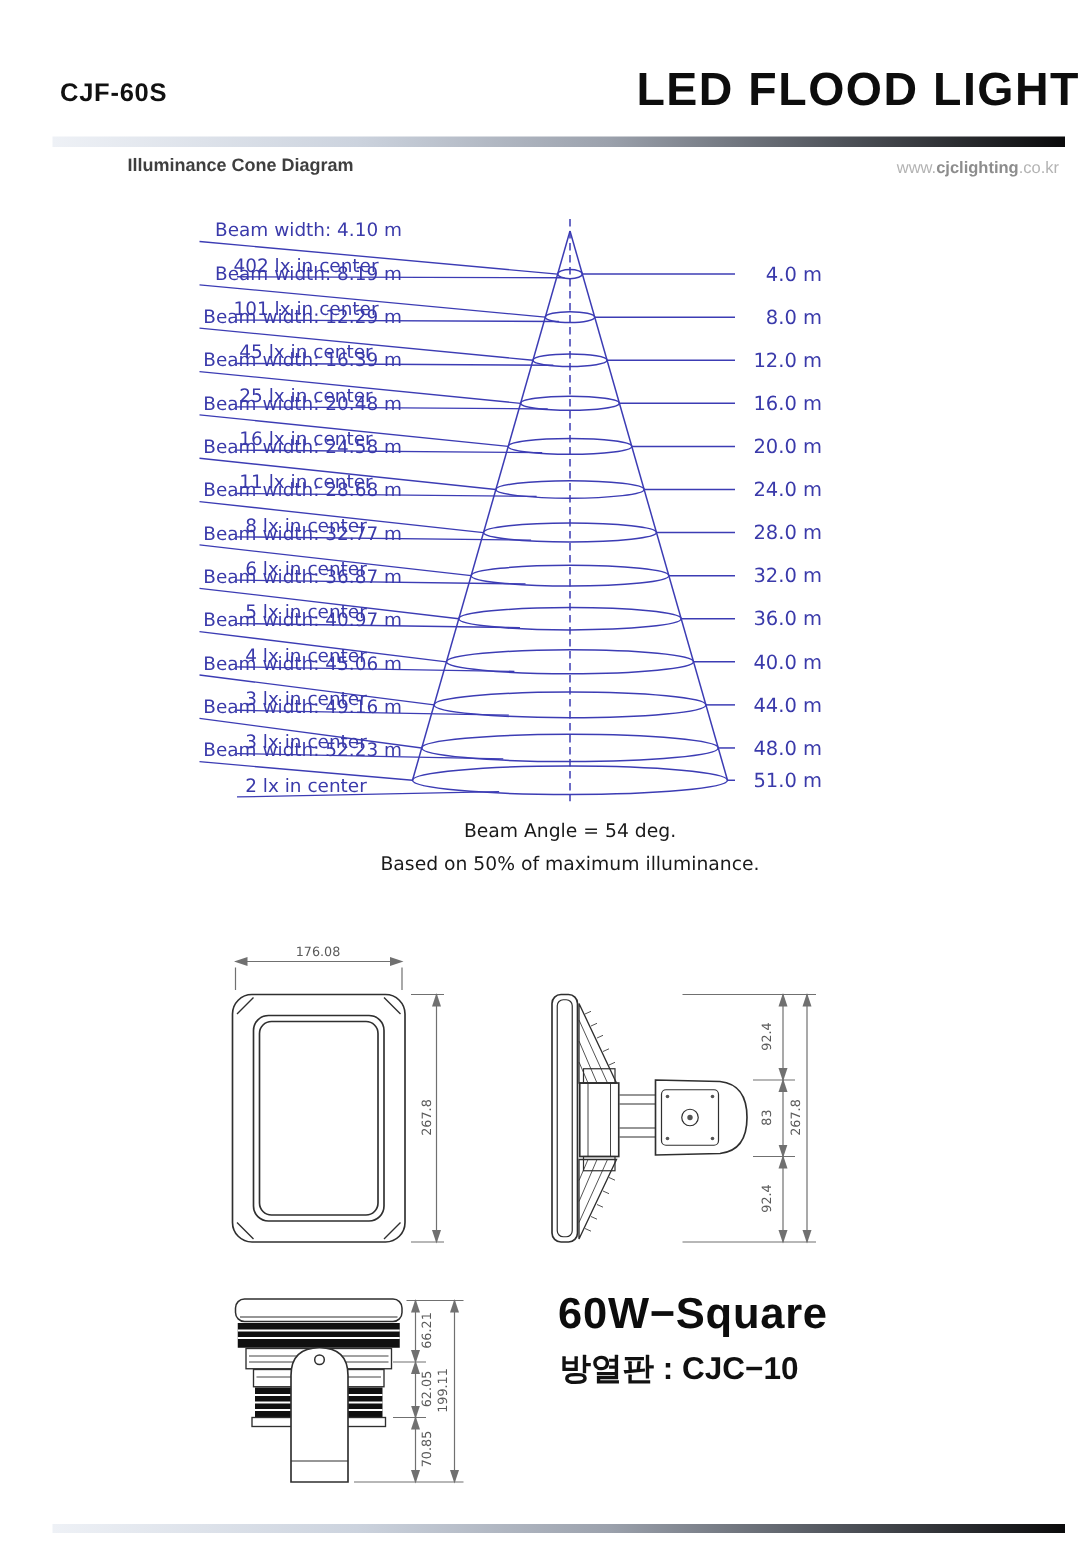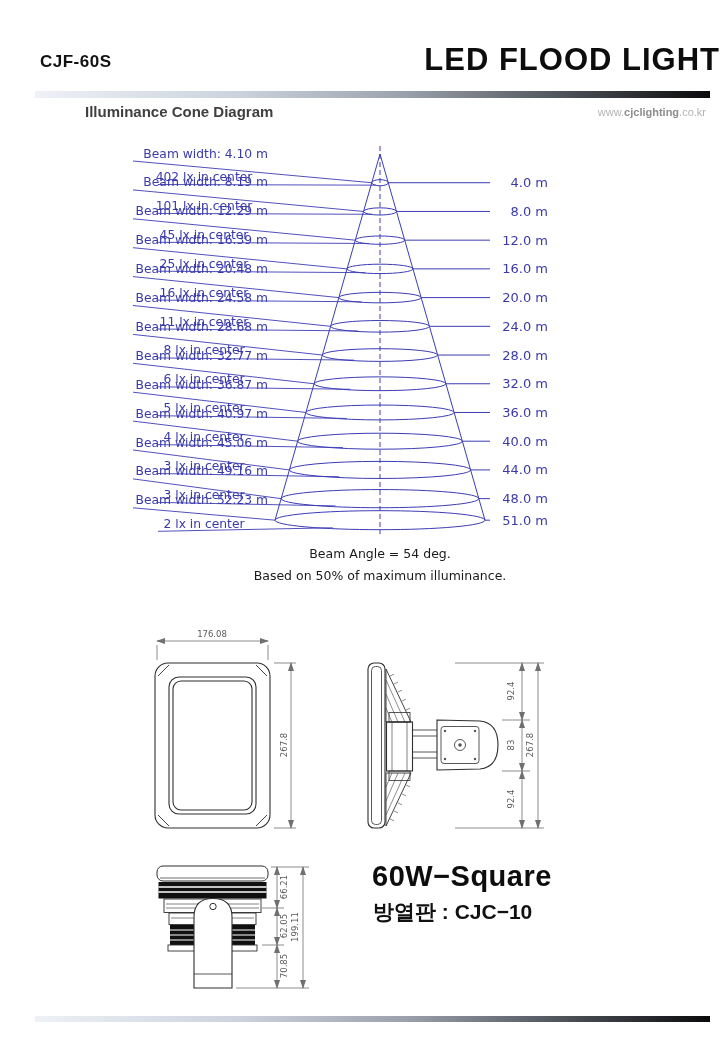--- a/index.html
+++ b/index.html
@@ -7,21 +7,21 @@
     position:relative;width:720px;height:1040px;background:#fff;overflow:hidden;
     font-family:"Liberation Sans", sans-serif;
   }
   .model{position:absolute;left:40px;top:52px;font-size:17px;font-weight:bold;color:#111;letter-spacing:.5px;}
   .title{position:absolute;left:0;top:42px;width:720px;text-align:right;font-size:31px;font-weight:bold;color:#0d0d0d;letter-spacing:1px;}
   .website{position:absolute;right:14px;top:64px;font-size:11px;color:#b3b3b3;margin-top:42px;}
   .website b{color:#8d8d8d;}
   .bar{position:absolute;left:35px;width:675px;background:linear-gradient(90deg,#eef1f6 0%,#ccd3de 30%,#9ba1ac 55%,#4f535a 78%,#0a0a0b 100%);}
   .bar.top{top:91px;height:7px;}
   .bar.bottom{top:1016px;height:6px;}
-  .section-label{position:absolute;left:85px;top:103px;font-size:15px;font-weight:bold;color:#3f3f3f;}
+  .section-label{position:absolute;left:85px;top:103px;font-size:12px;font-weight:bold;color:#3f3f3f;}
   .overlay{position:absolute;left:0;top:0;width:720px;height:1040px;}
   .prod-name{position:absolute;left:372px;top:860px;font-size:29px;font-weight:bold;color:#0d0d0d;letter-spacing:.5px;}
   .prod-heatsink{position:absolute;left:373px;top:898px;font-size:21px;font-weight:bold;color:#111;}
   svg text{font-family:"DejaVu Sans", sans-serif;}
   .dimtxt{font-size:8.5px;fill:#5a5a5a;}
 </style>
 </head>
 <body>
 
 <div class="page">

